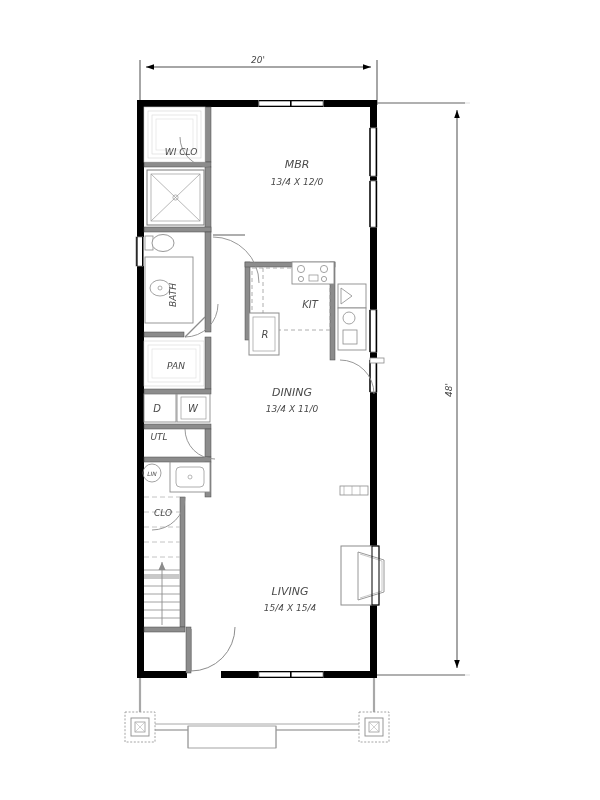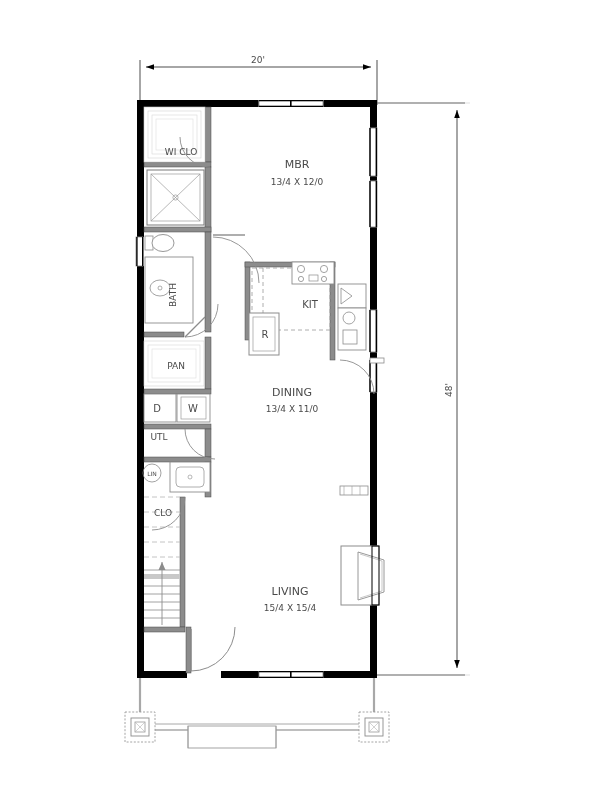--- a/index.html
+++ b/index.html
@@ -1,18 +1,18 @@
 <!DOCTYPE html>
 <html><head>
 <meta charset="utf-8">
 <style>
   html,body{margin:0;padding:0;background:#ffffff;}
   body{width:600px;height:800px;overflow:hidden;
        font-family:"DejaVu Sans","Liberation Sans",sans-serif;}
-  #stage{position:relative;width:600px;height:586px;background:#0f766e;}
+  #stage{position:relative;width:600px;height:586px;background:#0f766e;font-style:italic;}
   svg{display:block;}
   .lbl{font-family:"DejaVu Sans","Liberation Sans",sans-serif;fill:#4a4a4a;}
 </style>
 </head>
 <body>
 
 <div id="stage">
 <svg width="600" height="800" viewBox="0 0 600 800">
 
   <rect x="0" y="0" width="600" height="800" fill="#ffffff"></rect>

